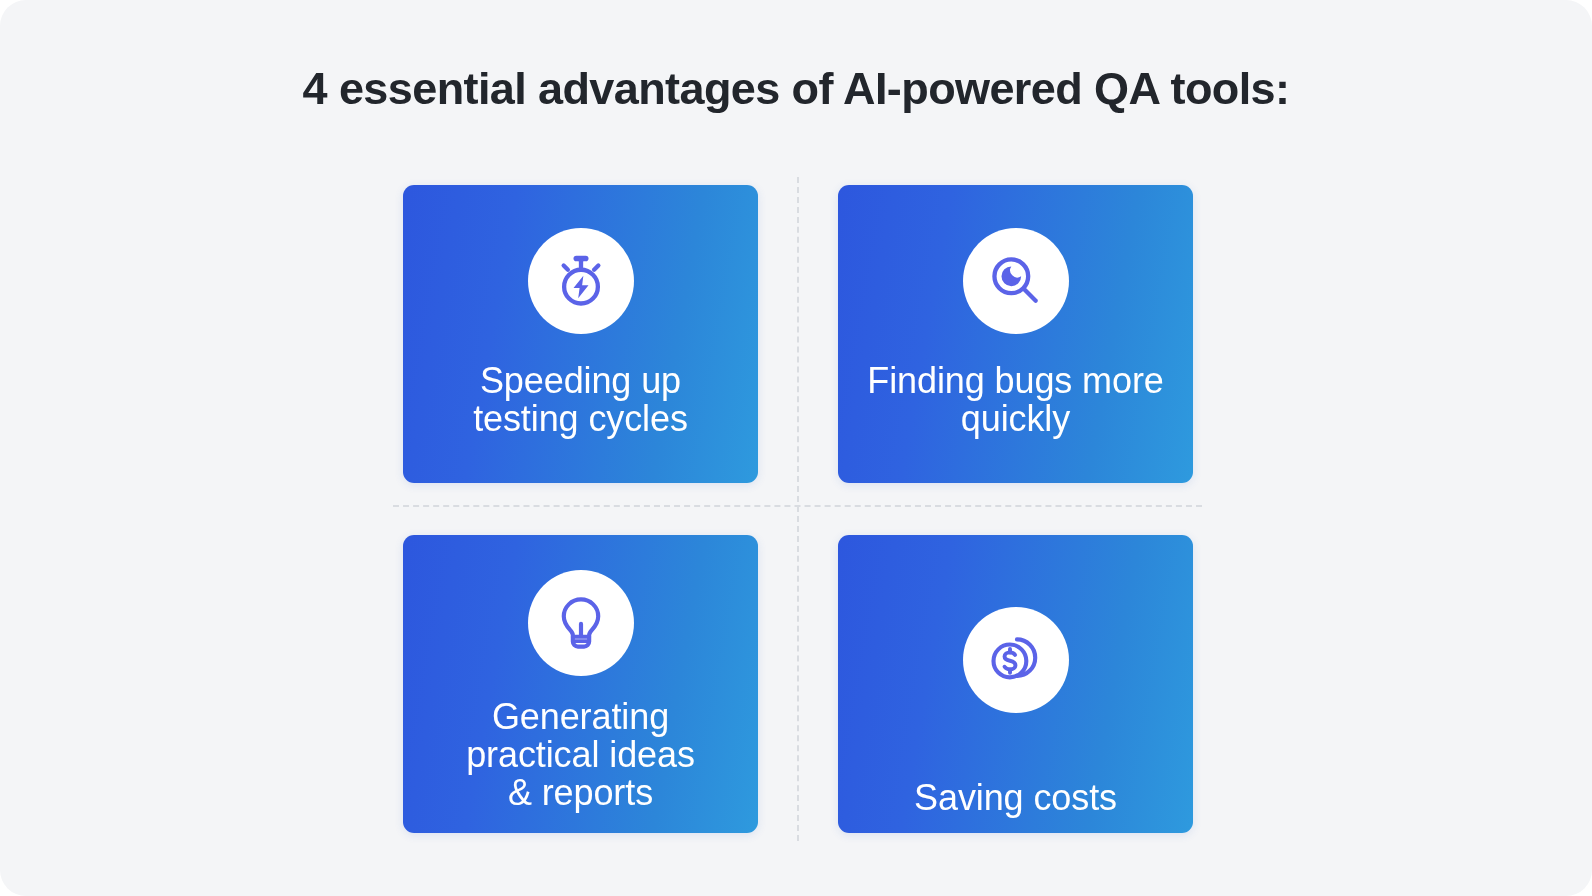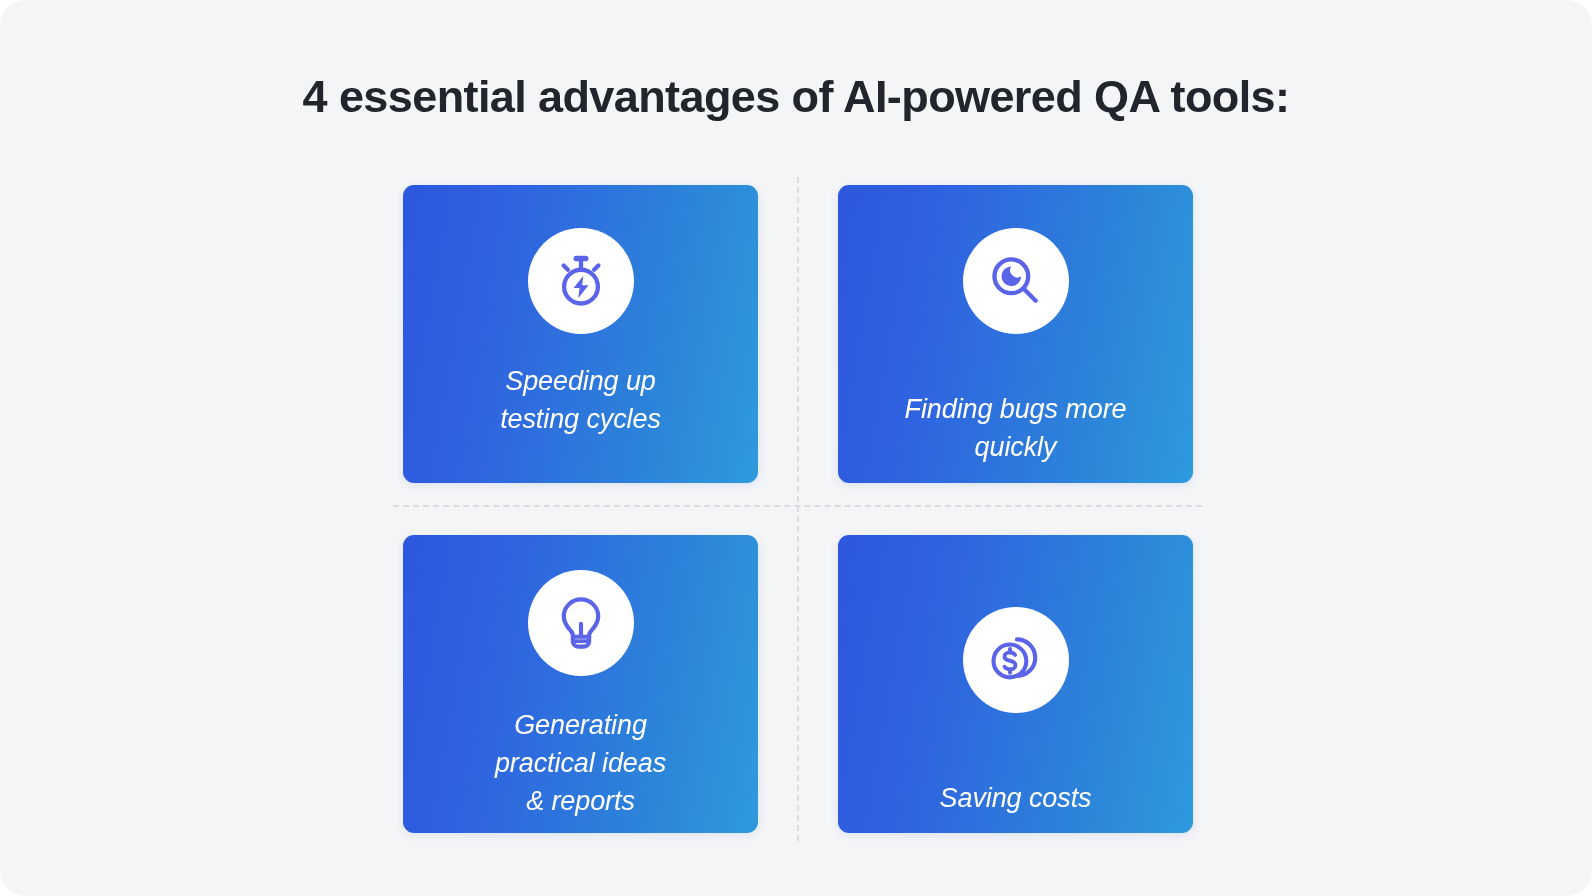--- a/index.html
+++ b/index.html
@@ -27,21 +27,20 @@
     left: 0;
     top: 58px;
     width: 1592px;
     text-align: center;
     font-size: 45px;
     line-height: 62px;
     font-weight: bold;
     letter-spacing: -0.6px;
     color: #22262c;
     white-space: nowrap;
-    margin-top: 8px;
   }
 
   
   #grid {
     position: absolute;
     left: 403px;
     top: 185px;
     width: 789px;
     height: 648px;
   }
@@ -70,22 +69,22 @@
     width: 355px;
     height: 298px;
     border-radius: 11px;
     background: linear-gradient(100deg, #2d57de 0%, #2f63e0 28%, #2c86d9 74%, #2e9ade 100%);
     display: flex;
     flex-direction: column;
     align-items: center;
     box-shadow: 0 2px 10px rgba(45, 90, 200, 0.12);
   }
   .card.pos-tl { left: 0px;   top: 0px;   }
-  .card.pos-tr { left: 435px; top: 0px; gap: 28px;   }
-  .card.pos-bl { left: 0px;   top: 350px; gap: 8px; }
+  .card.pos-tr { left: 435px; top: 0px;   }
+  .card.pos-bl { left: 0px;   top: 350px; }
   .card.pos-br { left: 435px; top: 350px; gap: 36px; }
 
   
   .icon-badge {
     width: 106px;
     height: 106px;
     border-radius: 50%;
     background: #ffffff;
     display: flex;
     align-items: center;
@@ -99,26 +98,25 @@
 
   .icon-badge svg { display: block; }
 
   
   .card-label {
     margin-top: 28px;
     width: 100%;
     padding: 0 22px;
     text-align: center;
     color: #ffffff;
-    font-size: 27px;
+    font-size: 36px;
     line-height: 38px;
     font-weight: 500;
     letter-spacing: -0.1px;
     white-space: pre-line;
-    font-style: italic;
   }
   .card.pos-bl .card-label { margin-top: 22px; }
   .card.pos-br .card-label { margin-top: 30px; }
 </style>
 </head>
 <body>
 
 <div id="stage">
 
   <h1 id="page-title">4 essential advantages of AI-powered QA tools:</h1>

